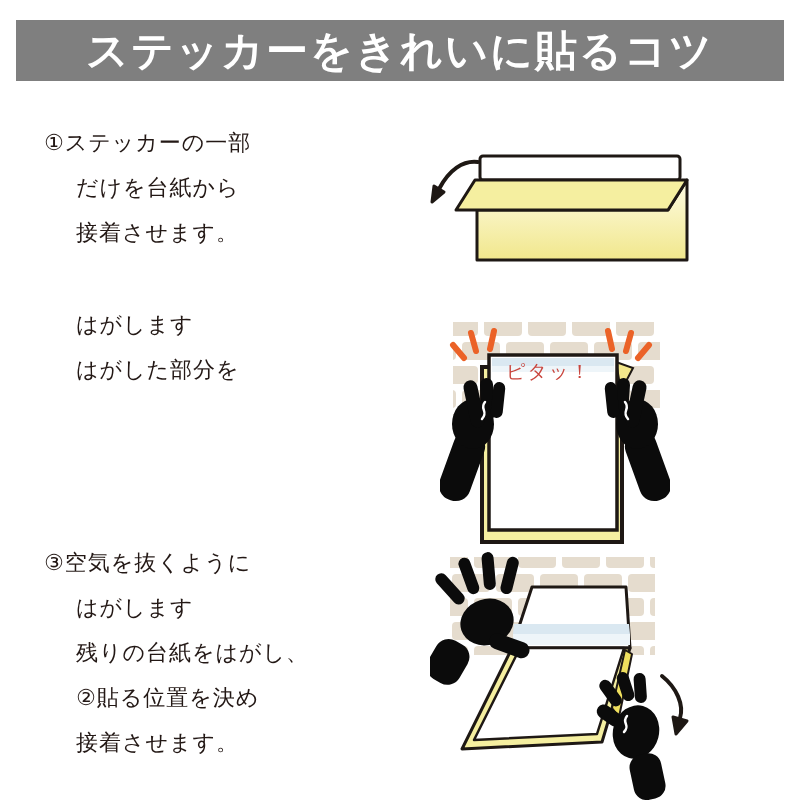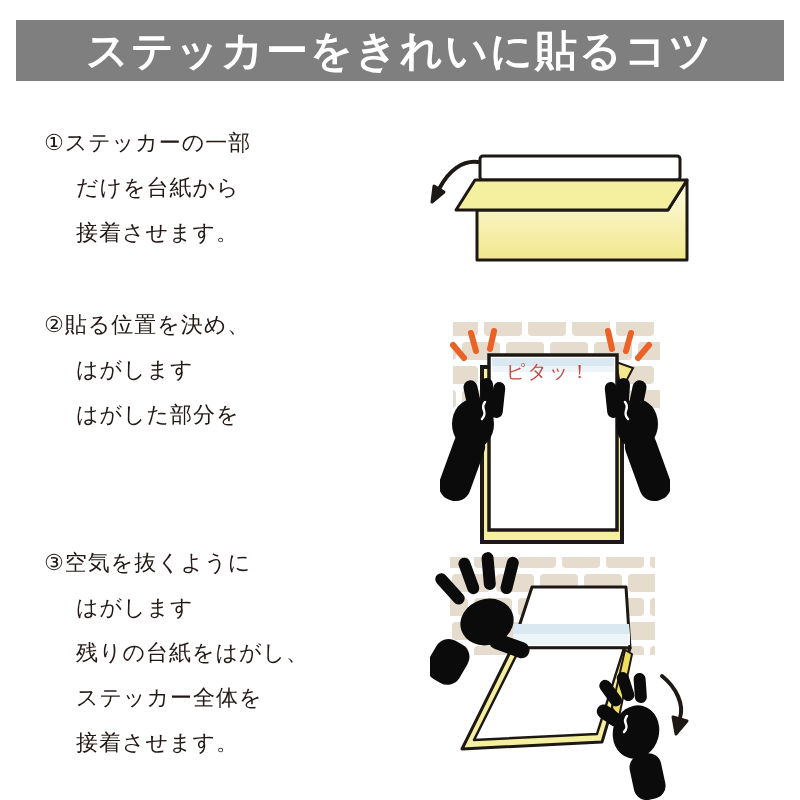--- a/index.html
+++ b/index.html
@@ -41,30 +41,29 @@
     <span class="banner-text">ステッカーをきれいに貼るコツ</span>
   </div>
 
   <div class="step" id="step1">
     <div class="line">①ステッカーの一部</div>
     <div class="line cont">だけを台紙から</div>
     <div class="line cont">接着させます。</div>
   </div>
 
   <div class="step" id="step2">
-    <div class="line">②貼る位置を決め、</div>
     <div class="line cont">はがします</div>
     <div class="line cont">はがした部分を</div>
   </div>
 
   <div class="step" id="step3">
     <div class="line">③空気を抜くように</div>
     <div class="line cont">はがします</div>
     <div class="line cont">残りの台紙をはがし、</div>
-    <div class="line cont">ステッカー全体を</div>
+    <div class="line cont">②貼る位置を決め</div>
     <div class="line cont">接着させます。</div>
   </div>
 
 
   <svg id="illus1" class="illus" width="365" height="150" viewBox="0 0 365 150">
     <defs>
       <linearGradient id="bodyGrad1" x1="0" y1="0" x2="0" y2="1">
         <stop offset="0" stop-color="#FEFCE4"></stop>
         <stop offset="1" stop-color="#F1E78C"></stop>
       </linearGradient>

